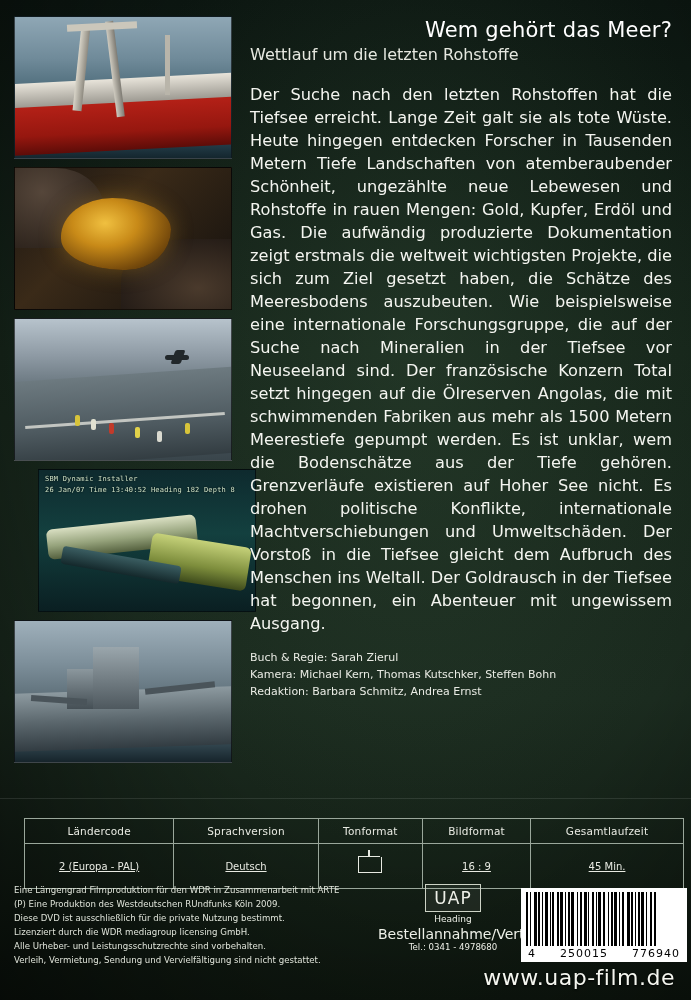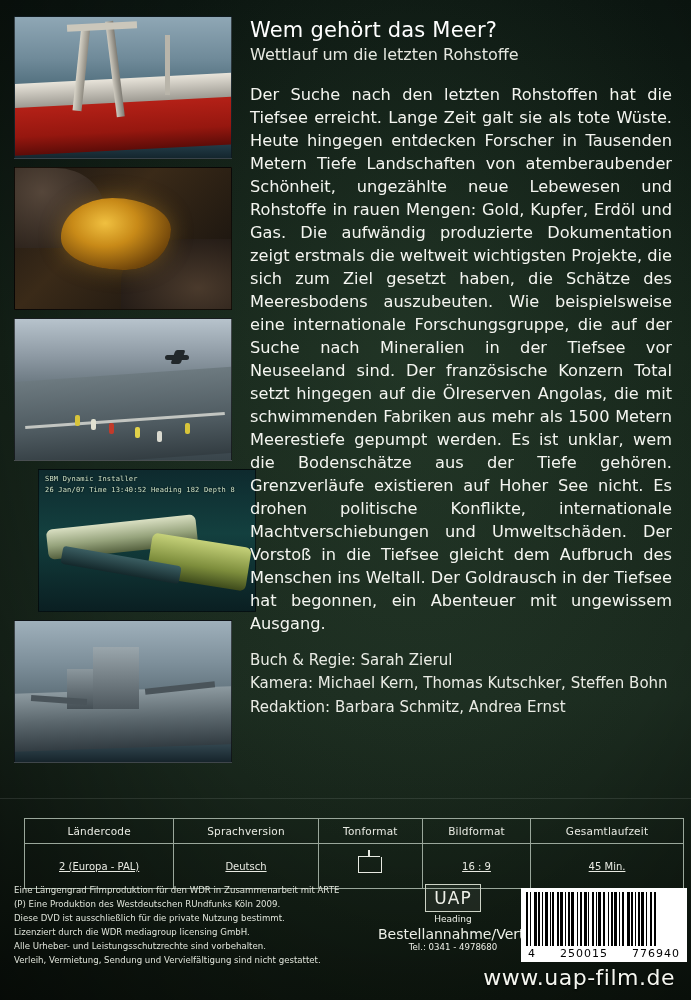--- a/index.html
+++ b/index.html
@@ -188,38 +188,39 @@
     width: 422px;
     color: #f2f3ee;
   }
   .title {
     font-size: 21px;
     line-height: 1.2;
     color: #ffffff;
     margin: 0 0 2px 0;
     font-weight: normal;
     letter-spacing: .2px;
+    text-align: right;
   }
   .subtitle {
     font-size: 16px;
     line-height: 1.25;
     color: #e6e8e0;
     margin: 0 0 18px 0;
     font-weight: normal;
   }
   .body {
     font-size: 16.2px;
     line-height: 1.42;
     text-align: justify;
     color: #f4f5f0;
     margin: 0 0 14px 0;
     hyphens: manual;
   }
   .credits {
-    font-size: 15px;
+    font-size: 11px;
     line-height: 1.55;
     color: #e9ebe4;
   }
   .credits div { margin: 0; }
 
   
   .spec-table {
     position: absolute;
     left: 24px;
     top: 818px;

